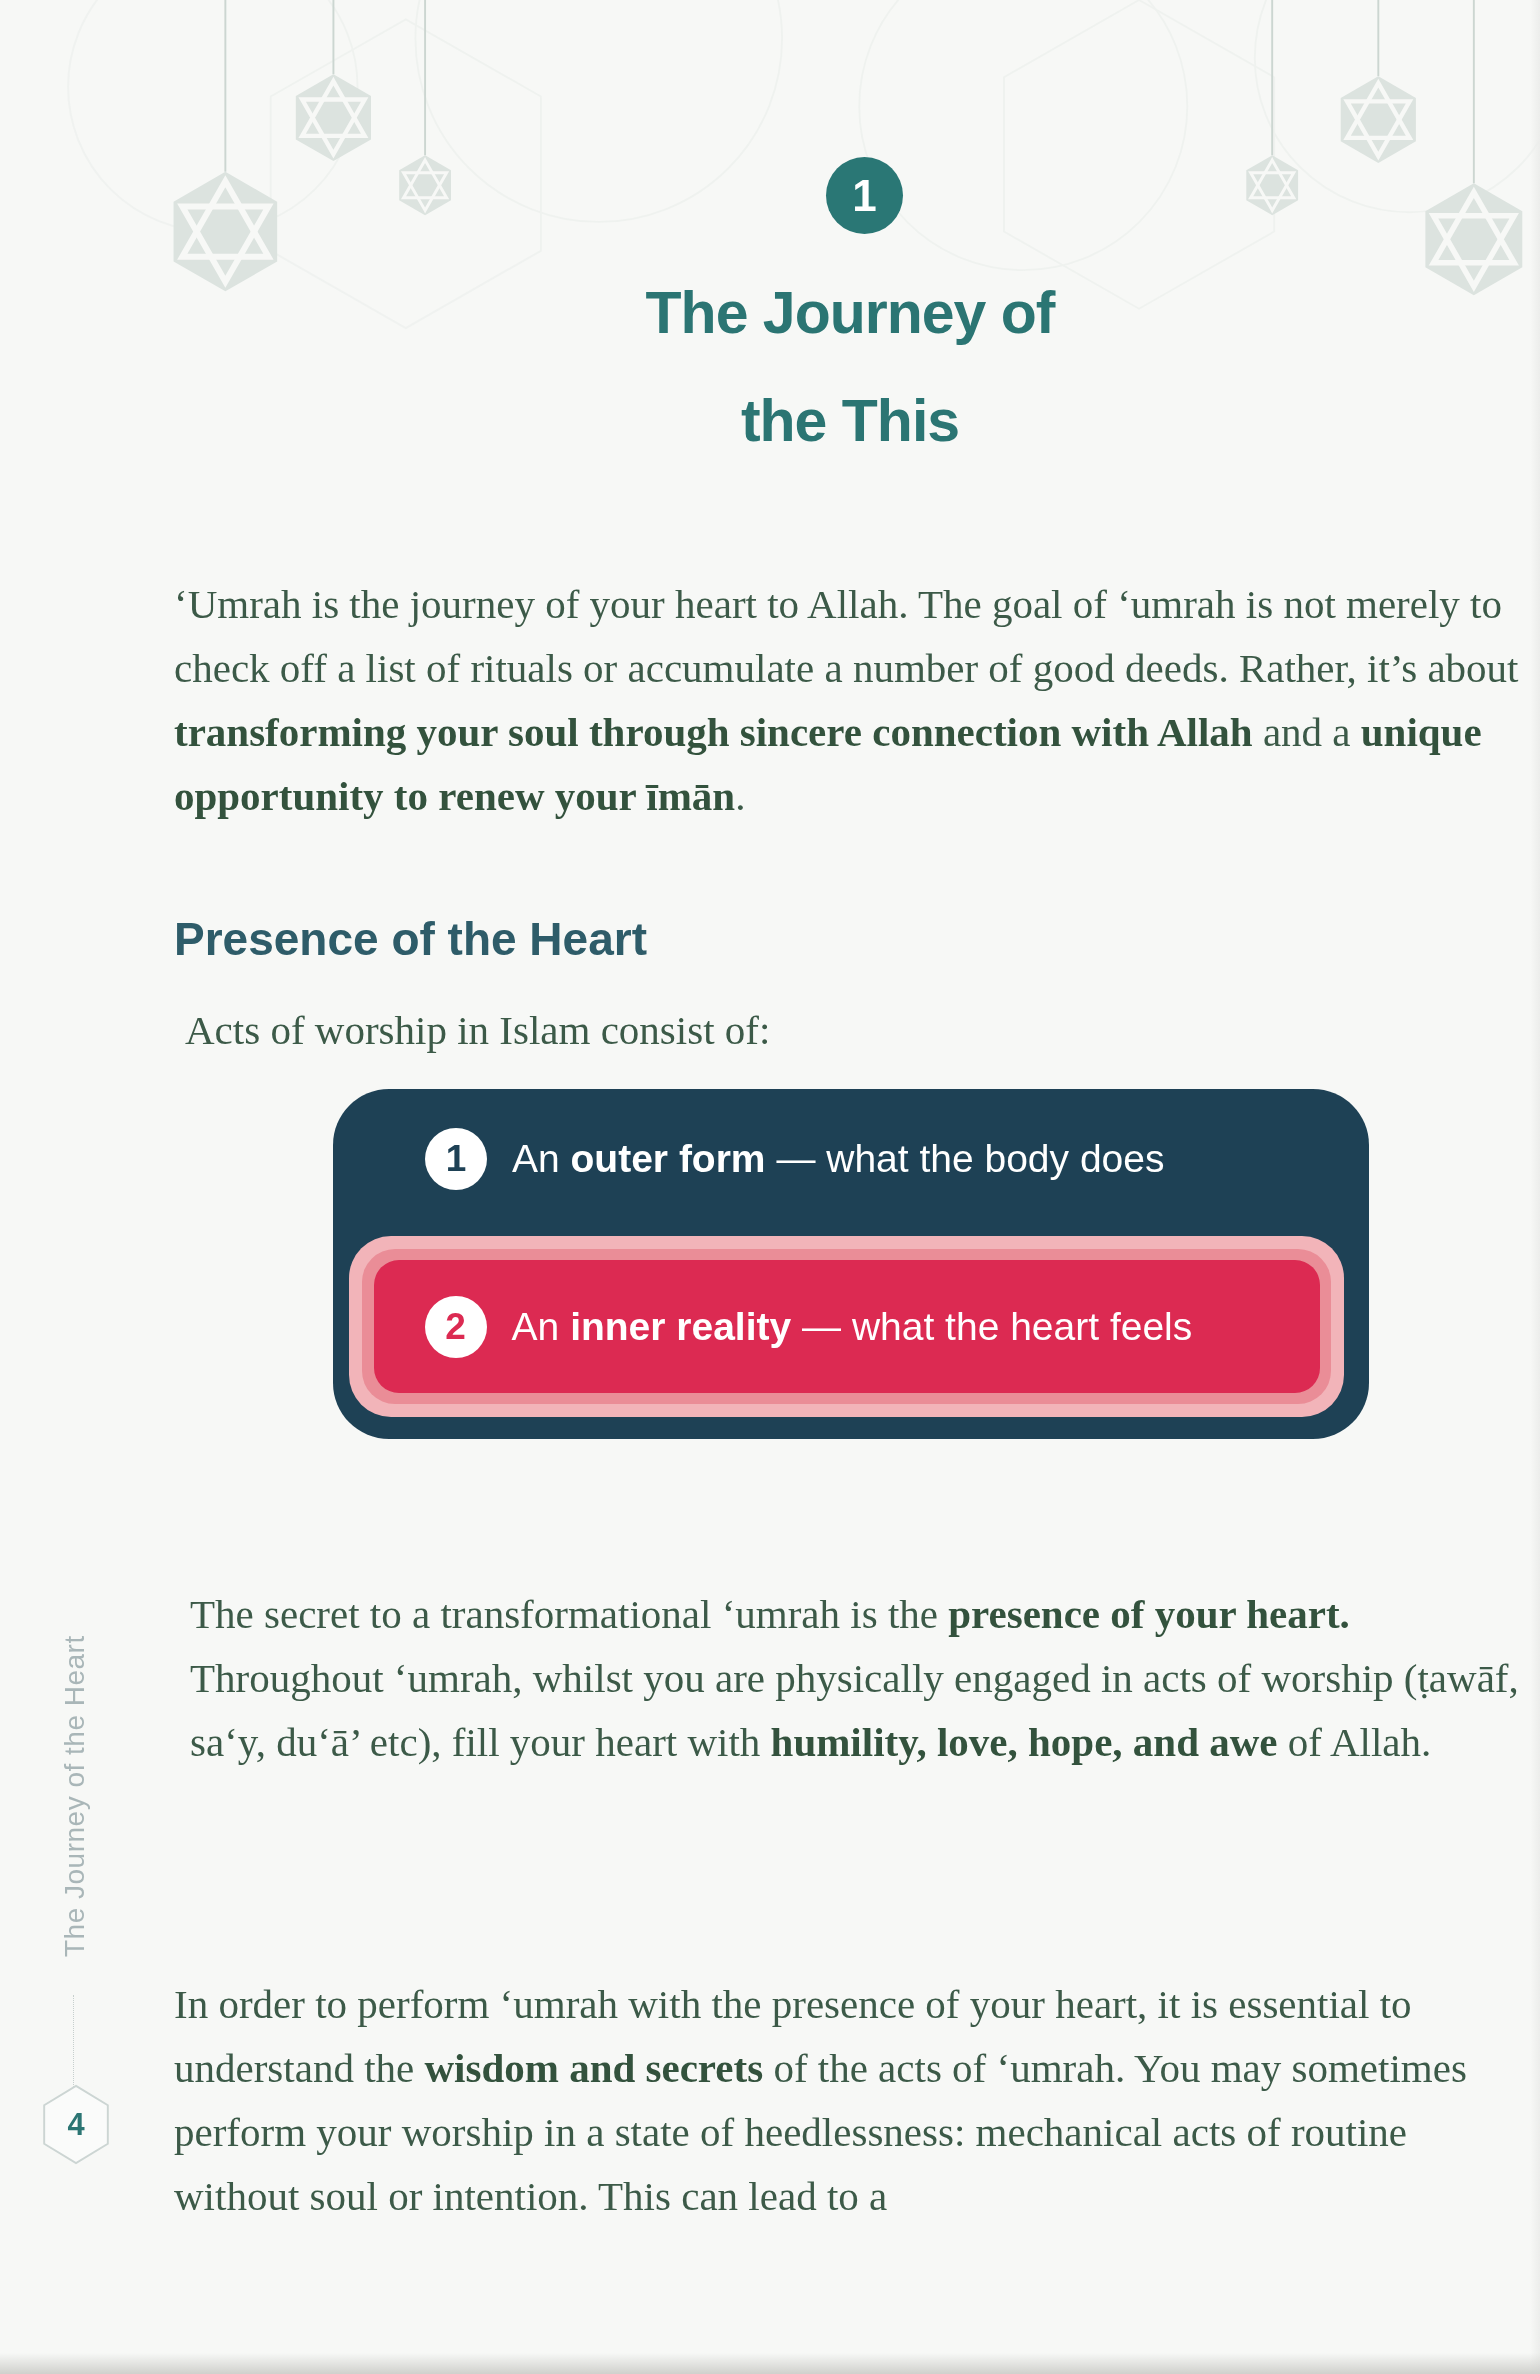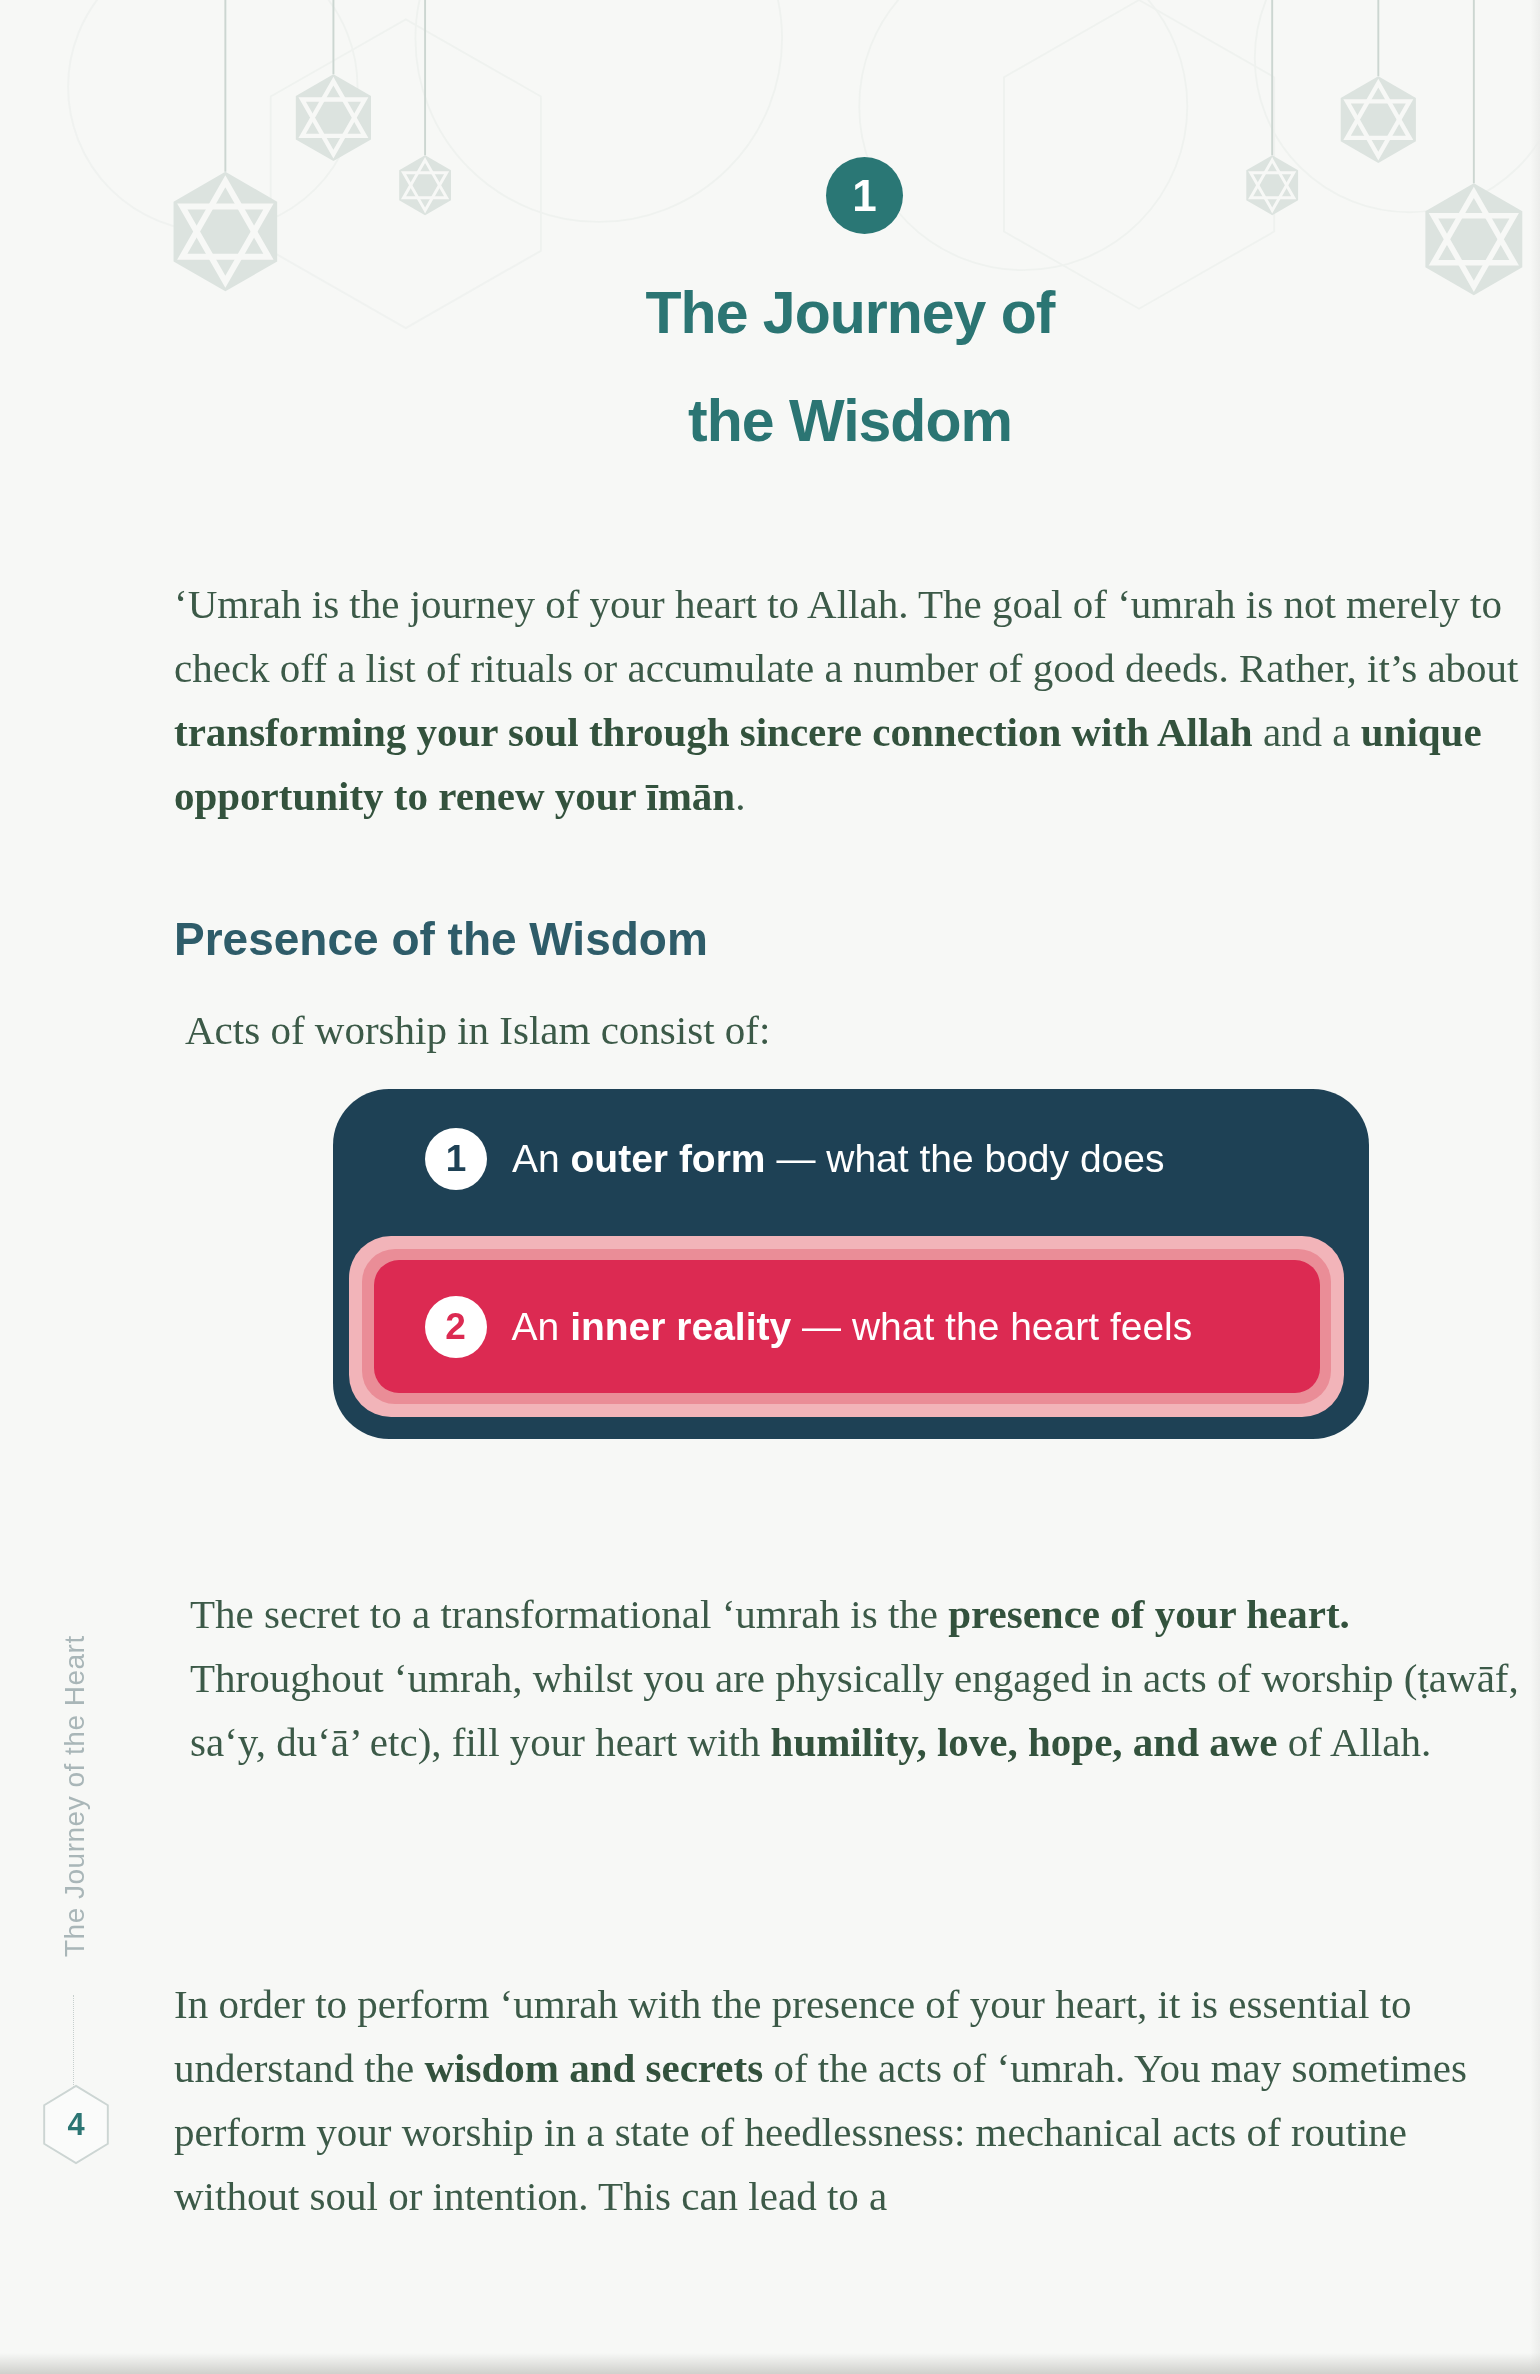--- a/index.html
+++ b/index.html
@@ -142,26 +142,26 @@
       <use href="#hexstar" transform="translate(1287,161) scale(0.62)"></use>
       <use href="#hexstar" transform="translate(1383,79) scale(0.90)"></use>
       <use href="#hexstar" transform="translate(1469,190) scale(1.16)"></use>
     </g>
   </svg>
 
   <div class="badge">1</div>
 
   <h1 class="title" style="margin:0;">
     <span>The Journey of</span>
-    <span>the Wisdom</span>
+    <span>the This</span>
   </h1>
 
   <p class="bodytext intro" style="margin:0;">‘Umrah is the journey of your heart to Allah. The goal of ‘umrah is not merely to check off a list of rituals or accumulate a number of good deeds. Rather, it’s about <b>transforming your soul through sincere connection with Allah</b> and a <b>unique opportunity to renew your īmān</b>.</p>
 
-  <h2 class="h2 s1" style="margin:0;">Presence of the Wisdom</h2>
+  <h2 class="h2 s1" style="margin:0;">Presence of the Heart</h2>
   <p class="bodytext lead" style="margin:11px;">Acts of worship in Islam consist of:</p>
 
   <div class="navybox">
     <div class="boxrow row1">
       <div class="numcircle n1">1</div>
       <div class="boxlabel">An <b>outer form</b> — what the body does</div>
     </div>
     <div class="red-outer">
       <div class="red-mid">
         <div class="red-core">

